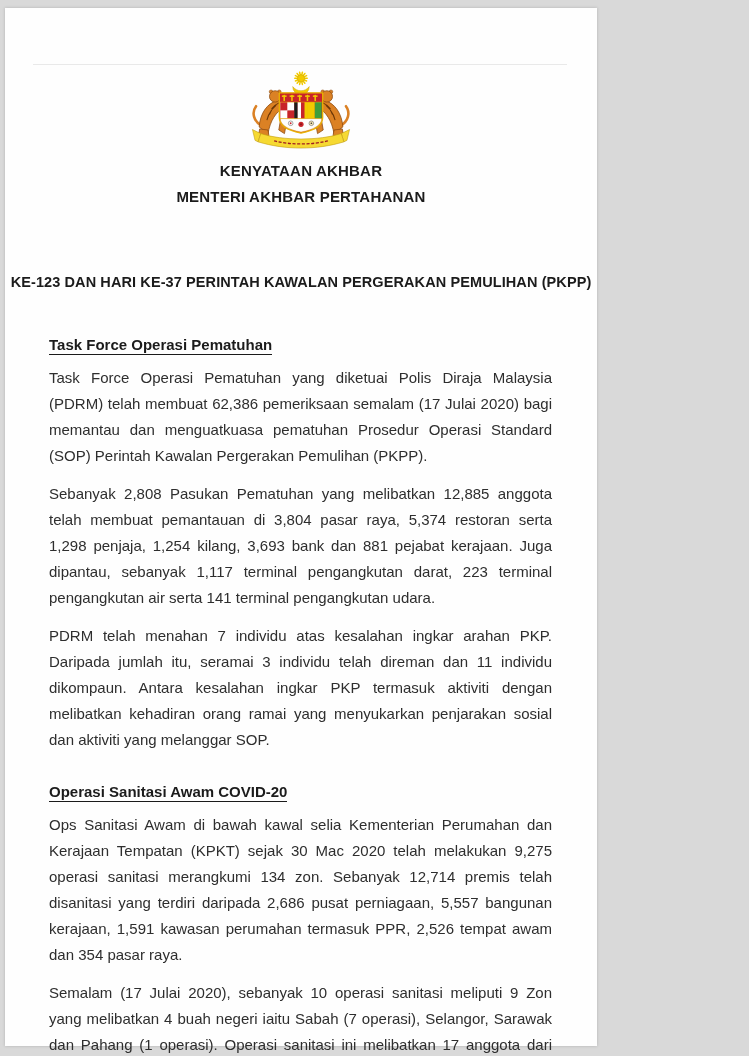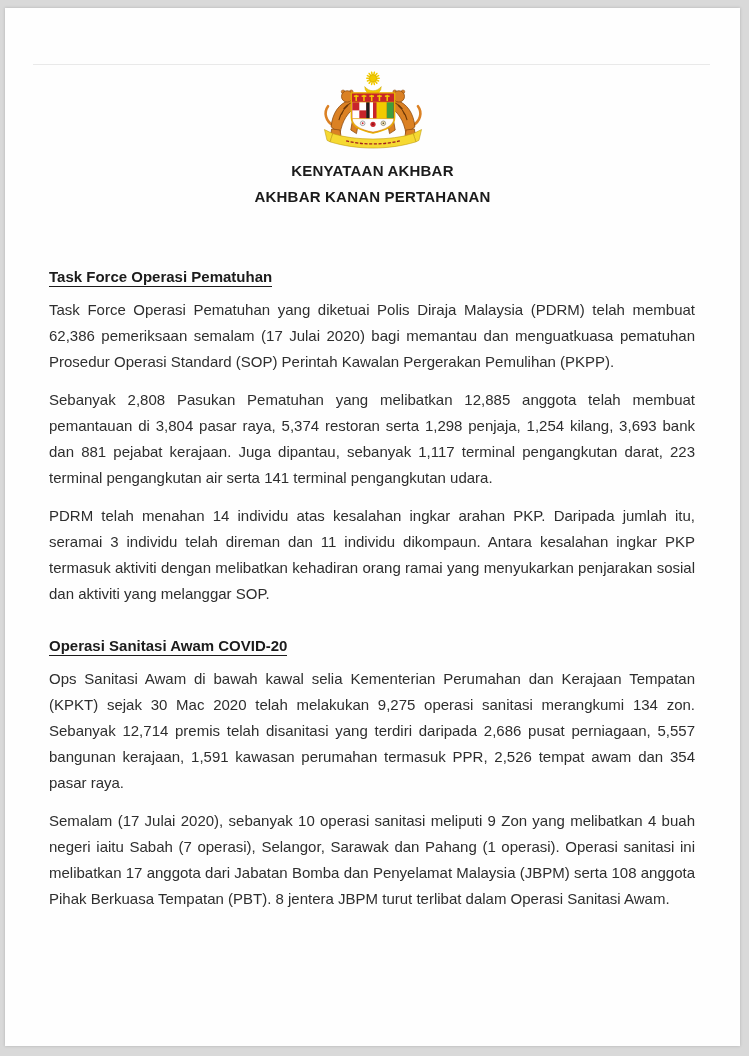--- a/index.html
+++ b/index.html
@@ -8,21 +8,21 @@
     --crest-green:#3f9e3c; --crest-black:#1d1d1b; --banner:#f6d932; --motto-red:#a01c20;
   }
   *{box-sizing:border-box;}
   html,body{margin:0;padding:0;}
   body{
     width:749px;height:1056px;position:relative;overflow:hidden;
     background:var(--scan-bg);
     font-family:"Liberation Sans","DejaVu Sans",sans-serif;
   }
   .page{
-    position:absolute;left:5px;top:8px;width:735px;height:1038px;
+    position:absolute;left:5px;top:8px;width:592px;height:1038px;
     background:var(--paper);
     box-shadow:0 0 3px rgba(0,0,0,.18);
   }
   .header-rule{
     margin:56px 30px 0 28px;
     border-top:1px solid var(--rule);
   }
   .crest{width:124px;margin:3px auto 0;}
   .crest svg{display:block;width:100%;height:auto;}
   .doc-header{
@@ -127,33 +127,34 @@
         <path d="M42,127 L26,119 L31,140 L37,143 Z" fill="var(--banner)" stroke="#b8940a" stroke-width="1"></path>
         <path d="M198,127 L214,119 L209,140 L203,143 Z" fill="var(--banner)" stroke="#b8940a" stroke-width="1"></path>
         <path d="M42,127 C85,141 155,141 198,127 L203,143 C150,159 90,159 37,143 Z" fill="var(--banner)" stroke="#b8940a" stroke-width="1"></path>
         <path d="M68,141 C100,149 140,149 172,141" fill="none" stroke="var(--motto-red)" stroke-width="2.5" stroke-dasharray="6 3"></path>
       </g>
     </svg>
   </div>
 
   <div class="doc-header">
     <div>KENYATAAN AKHBAR</div>
-    <div>AKHBAR KANAN PERTAHANAN</div>
+    <div>MENTERI AKHBAR PERTAHANAN</div>
   </div>
 
   <div class="doc-title">
+    <div>KE-123 DAN HARI KE-37 PERINTAH KAWALAN PERGERAKAN PEMULIHAN (PKPP)</div>
   </div>
 
   <div class="content">
 
     <section>
       <h2><span class="u">Task Force Operasi Pematuhan</span></h2>
       <p>Task Force Operasi Pematuhan yang diketuai Polis Diraja Malaysia (PDRM) telah membuat 62,386 pemeriksaan semalam (17 Julai 2020) bagi memantau dan menguatkuasa pematuhan Prosedur Operasi Standard (SOP) Perintah Kawalan Pergerakan Pemulihan (PKPP).</p>
       <p>Sebanyak 2,808 Pasukan Pematuhan yang melibatkan 12,885 anggota telah membuat pemantauan di 3,804 pasar raya, 5,374 restoran serta 1,298 penjaja, 1,254 kilang, 3,693 bank dan 881 pejabat kerajaan. Juga dipantau, sebanyak 1,117 terminal pengangkutan darat, 223 terminal pengangkutan air serta 141 terminal pengangkutan udara.</p>
-      <p>PDRM telah menahan 14 individu atas kesalahan ingkar arahan PKP. Daripada jumlah itu, seramai 3 individu telah direman dan 11 individu dikompaun. Antara kesalahan ingkar PKP termasuk aktiviti dengan melibatkan kehadiran orang ramai yang menyukarkan penjarakan sosial dan aktiviti yang melanggar SOP.</p>
+      <p>PDRM telah menahan 7 individu atas kesalahan ingkar arahan PKP. Daripada jumlah itu, seramai 3 individu telah direman dan 11 individu dikompaun. Antara kesalahan ingkar PKP termasuk aktiviti dengan melibatkan kehadiran orang ramai yang menyukarkan penjarakan sosial dan aktiviti yang melanggar SOP.</p>
     </section>
 
     <section>
       <h2><span class="u">Operasi Sanitasi Awam COVID-20</span></h2>
       <p>Ops Sanitasi Awam di bawah kawal selia Kementerian Perumahan dan Kerajaan Tempatan (KPKT) sejak 30 Mac 2020 telah melakukan 9,275 operasi sanitasi merangkumi 134 zon. Sebanyak 12,714 premis telah disanitasi yang terdiri daripada 2,686 pusat perniagaan, 5,557 bangunan kerajaan, 1,591 kawasan perumahan termasuk PPR, 2,526 tempat awam dan 354 pasar raya.</p>
       <p>Semalam (17 Julai 2020), sebanyak 10 operasi sanitasi meliputi 9 Zon yang melibatkan 4 buah negeri iaitu Sabah (7 operasi), Selangor, Sarawak dan Pahang (1 operasi). Operasi sanitasi ini melibatkan 17 anggota dari Jabatan Bomba dan Penyelamat Malaysia (JBPM) serta 108 anggota Pihak Berkuasa Tempatan (PBT). 8 jentera JBPM turut terlibat dalam Operasi Sanitasi Awam.</p>
     </section>
 
   </div>
 </div>

